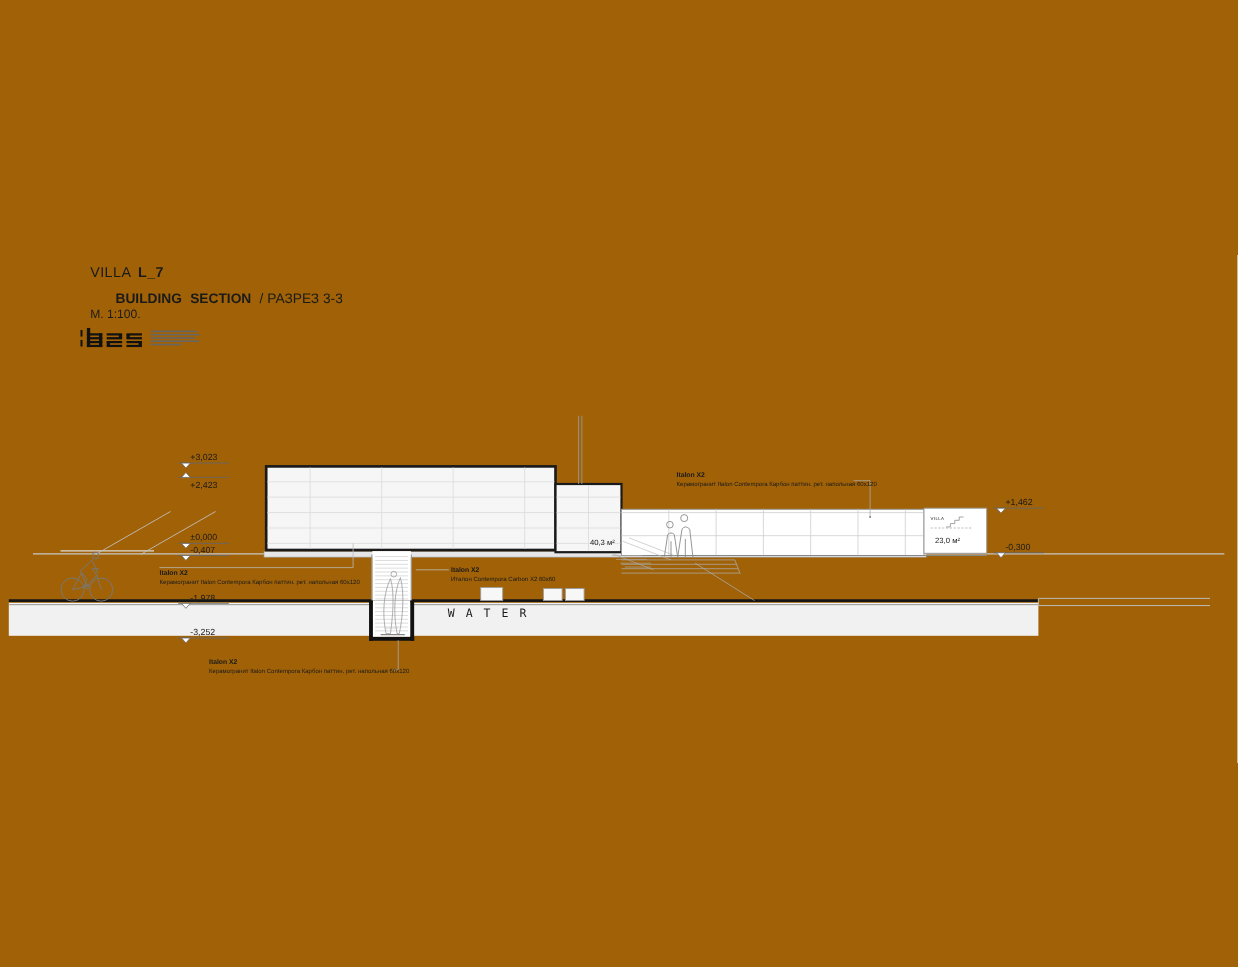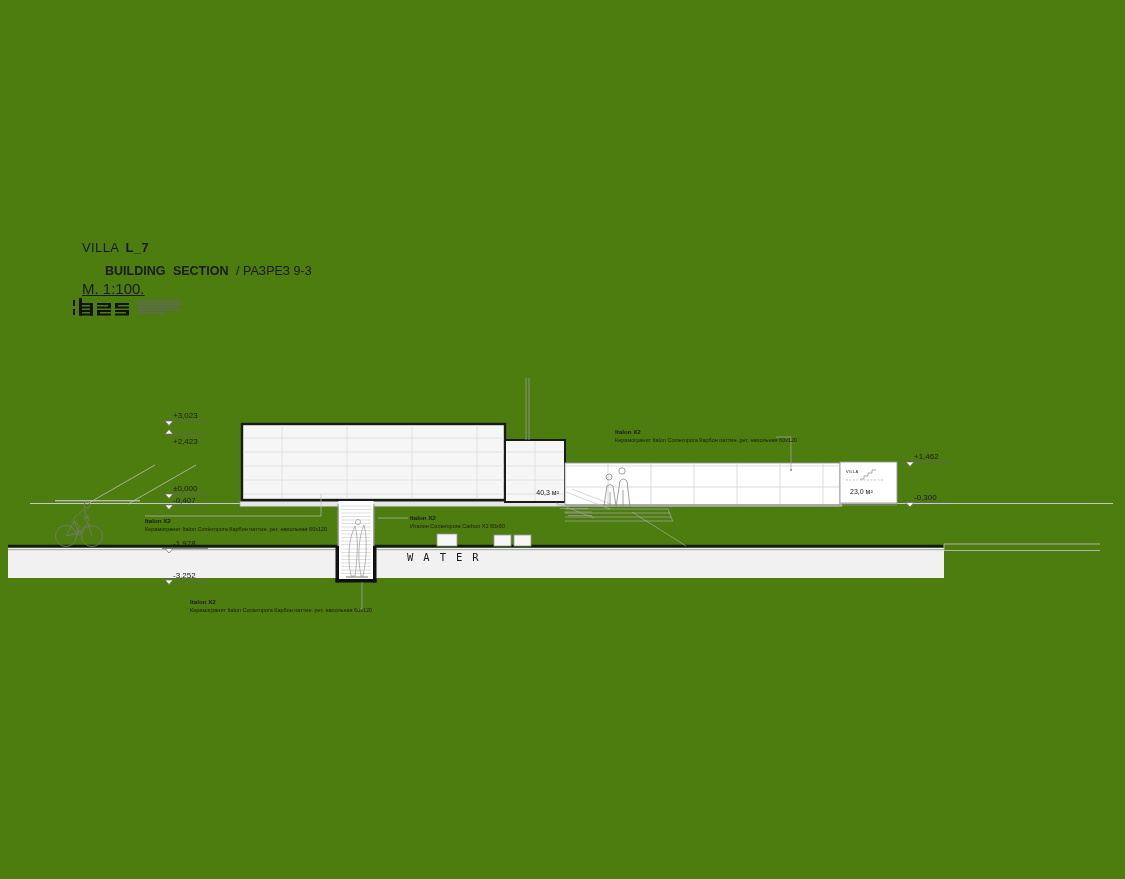--- a/index.html
+++ b/index.html
@@ -1,41 +1,41 @@
 <!DOCTYPE html>
 <html><head>
 <meta charset="utf-8">
 <style>
   html,body{margin:0;padding:0;background:#fff;}
-  .sheet{position:relative;width:1125px;height:879px;background:#4d7c0f;overflow:hidden;
+  .sheet{position:relative;width:1125px;height:879px;background:#a16207;overflow:hidden;
          font-family:"Liberation Sans",sans-serif;color:#1a1a1a;}
   .abs{position:absolute;}
   
   .h1{left:82px;top:240px;font-size:13px;letter-spacing:.4px;}
   .h1 .code{font-weight:bold;margin-left:6px;}
   .h2{left:82px;top:264px;font-size:12.5px;}
   .h2 .en{font-weight:bold;word-spacing:4px;margin-left:23px;}
   .h2 .ru{font-weight:normal;margin-left:4px;}
-  .h3{left:82px;top:280px;font-size:15px;text-decoration:underline;}
+  .h3{left:82px;top:280px;font-size:11px;}
   .logo{left:73px;top:298px;width:120px;height:20px;}
   .sr{position:absolute;width:1px;height:1px;overflow:hidden;clip:rect(0 0 0 0);}
   svg text{font-family:"Liberation Sans",sans-serif;fill:#1a1a1a;}
   svg .mono{font-family:"DejaVu Sans Mono",monospace;}
 </style>
 </head>
 <body>
 
 <div class="sheet">
 
   <div class="abs h1">
     <span>VILLA</span><span class="code">L_7</span>
   </div>
   <div class="abs h2">
     <span class="en">BUILDING SECTION</span>
-    <span class="ru">/ РАЗРЕЗ 9-3</span>
+    <span class="ru">/ РАЗРЕЗ 3-3</span>
   </div>
   <div class="abs h3">M. 1:100.</div>
 
   <div class="abs logo">
     <span class="sr">b25</span>
     <svg width="120" height="20" viewBox="0 0 120 20">
       <rect x="0" y="2" width="2" height="6" fill="#111"></rect>
       <rect x="0" y="11" width="2" height="6" fill="#111"></rect>
 
       <rect x="6" y="0" width="3" height="17.5" fill="#111"></rect>

